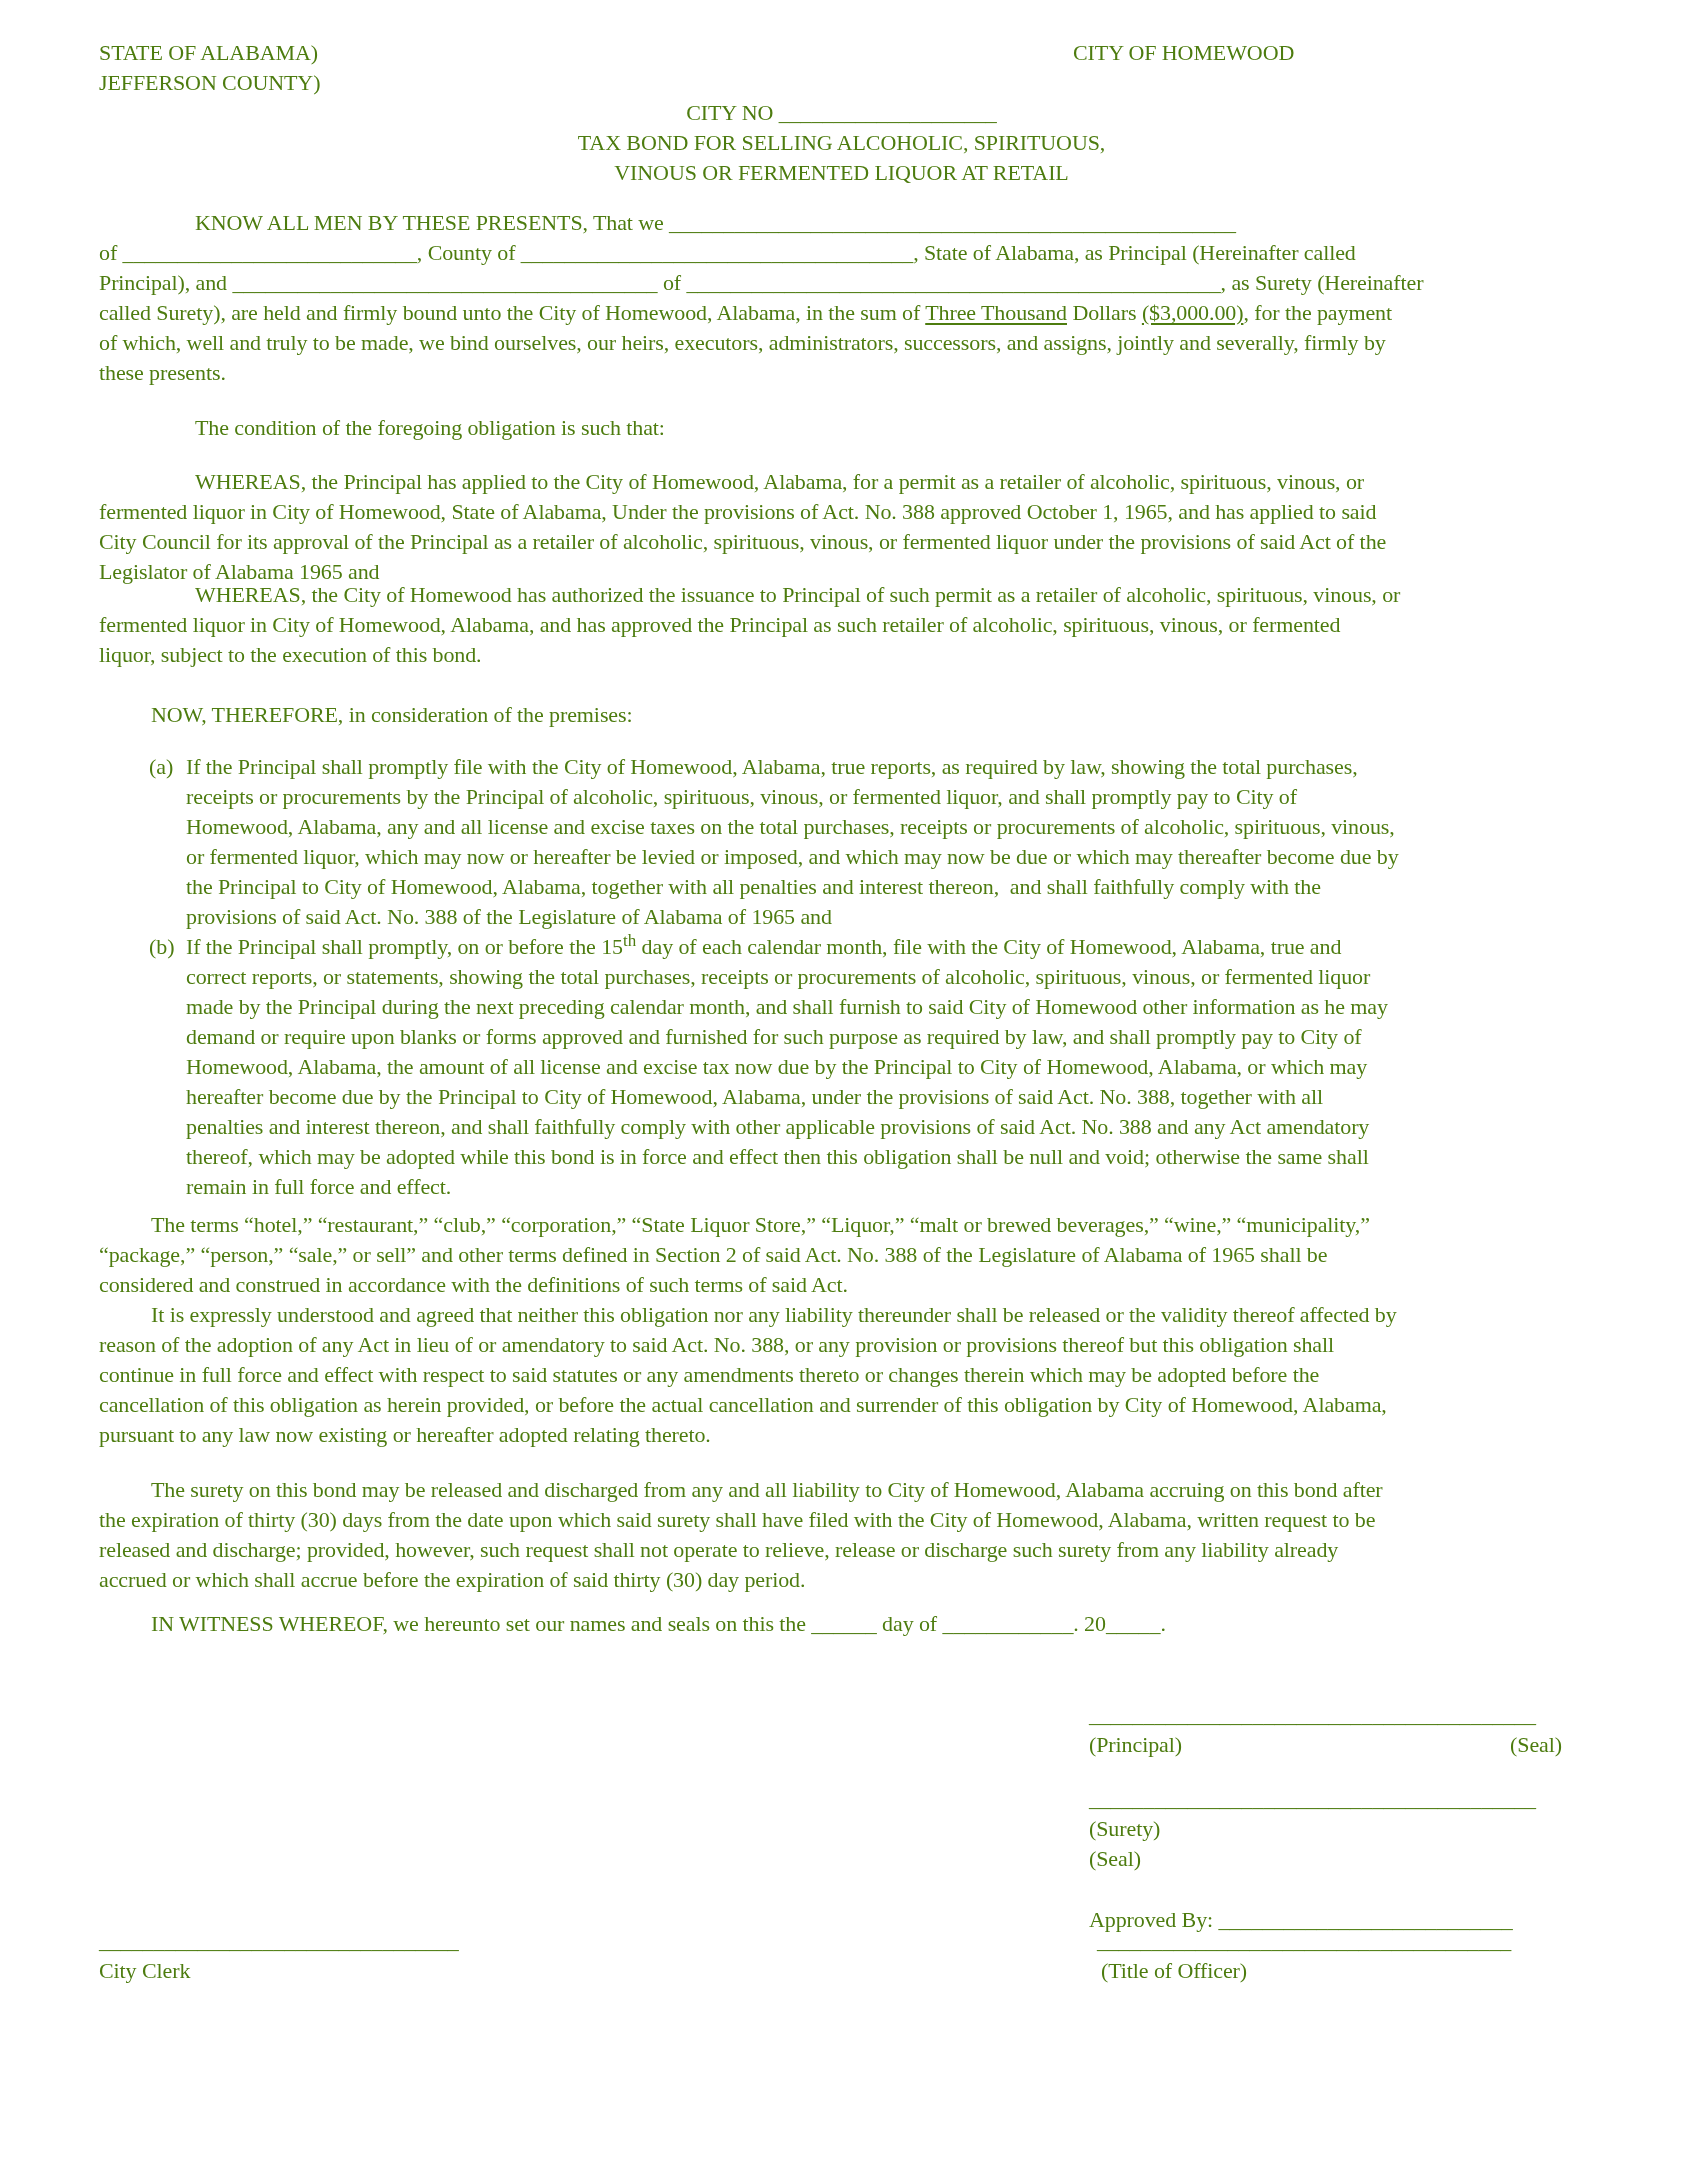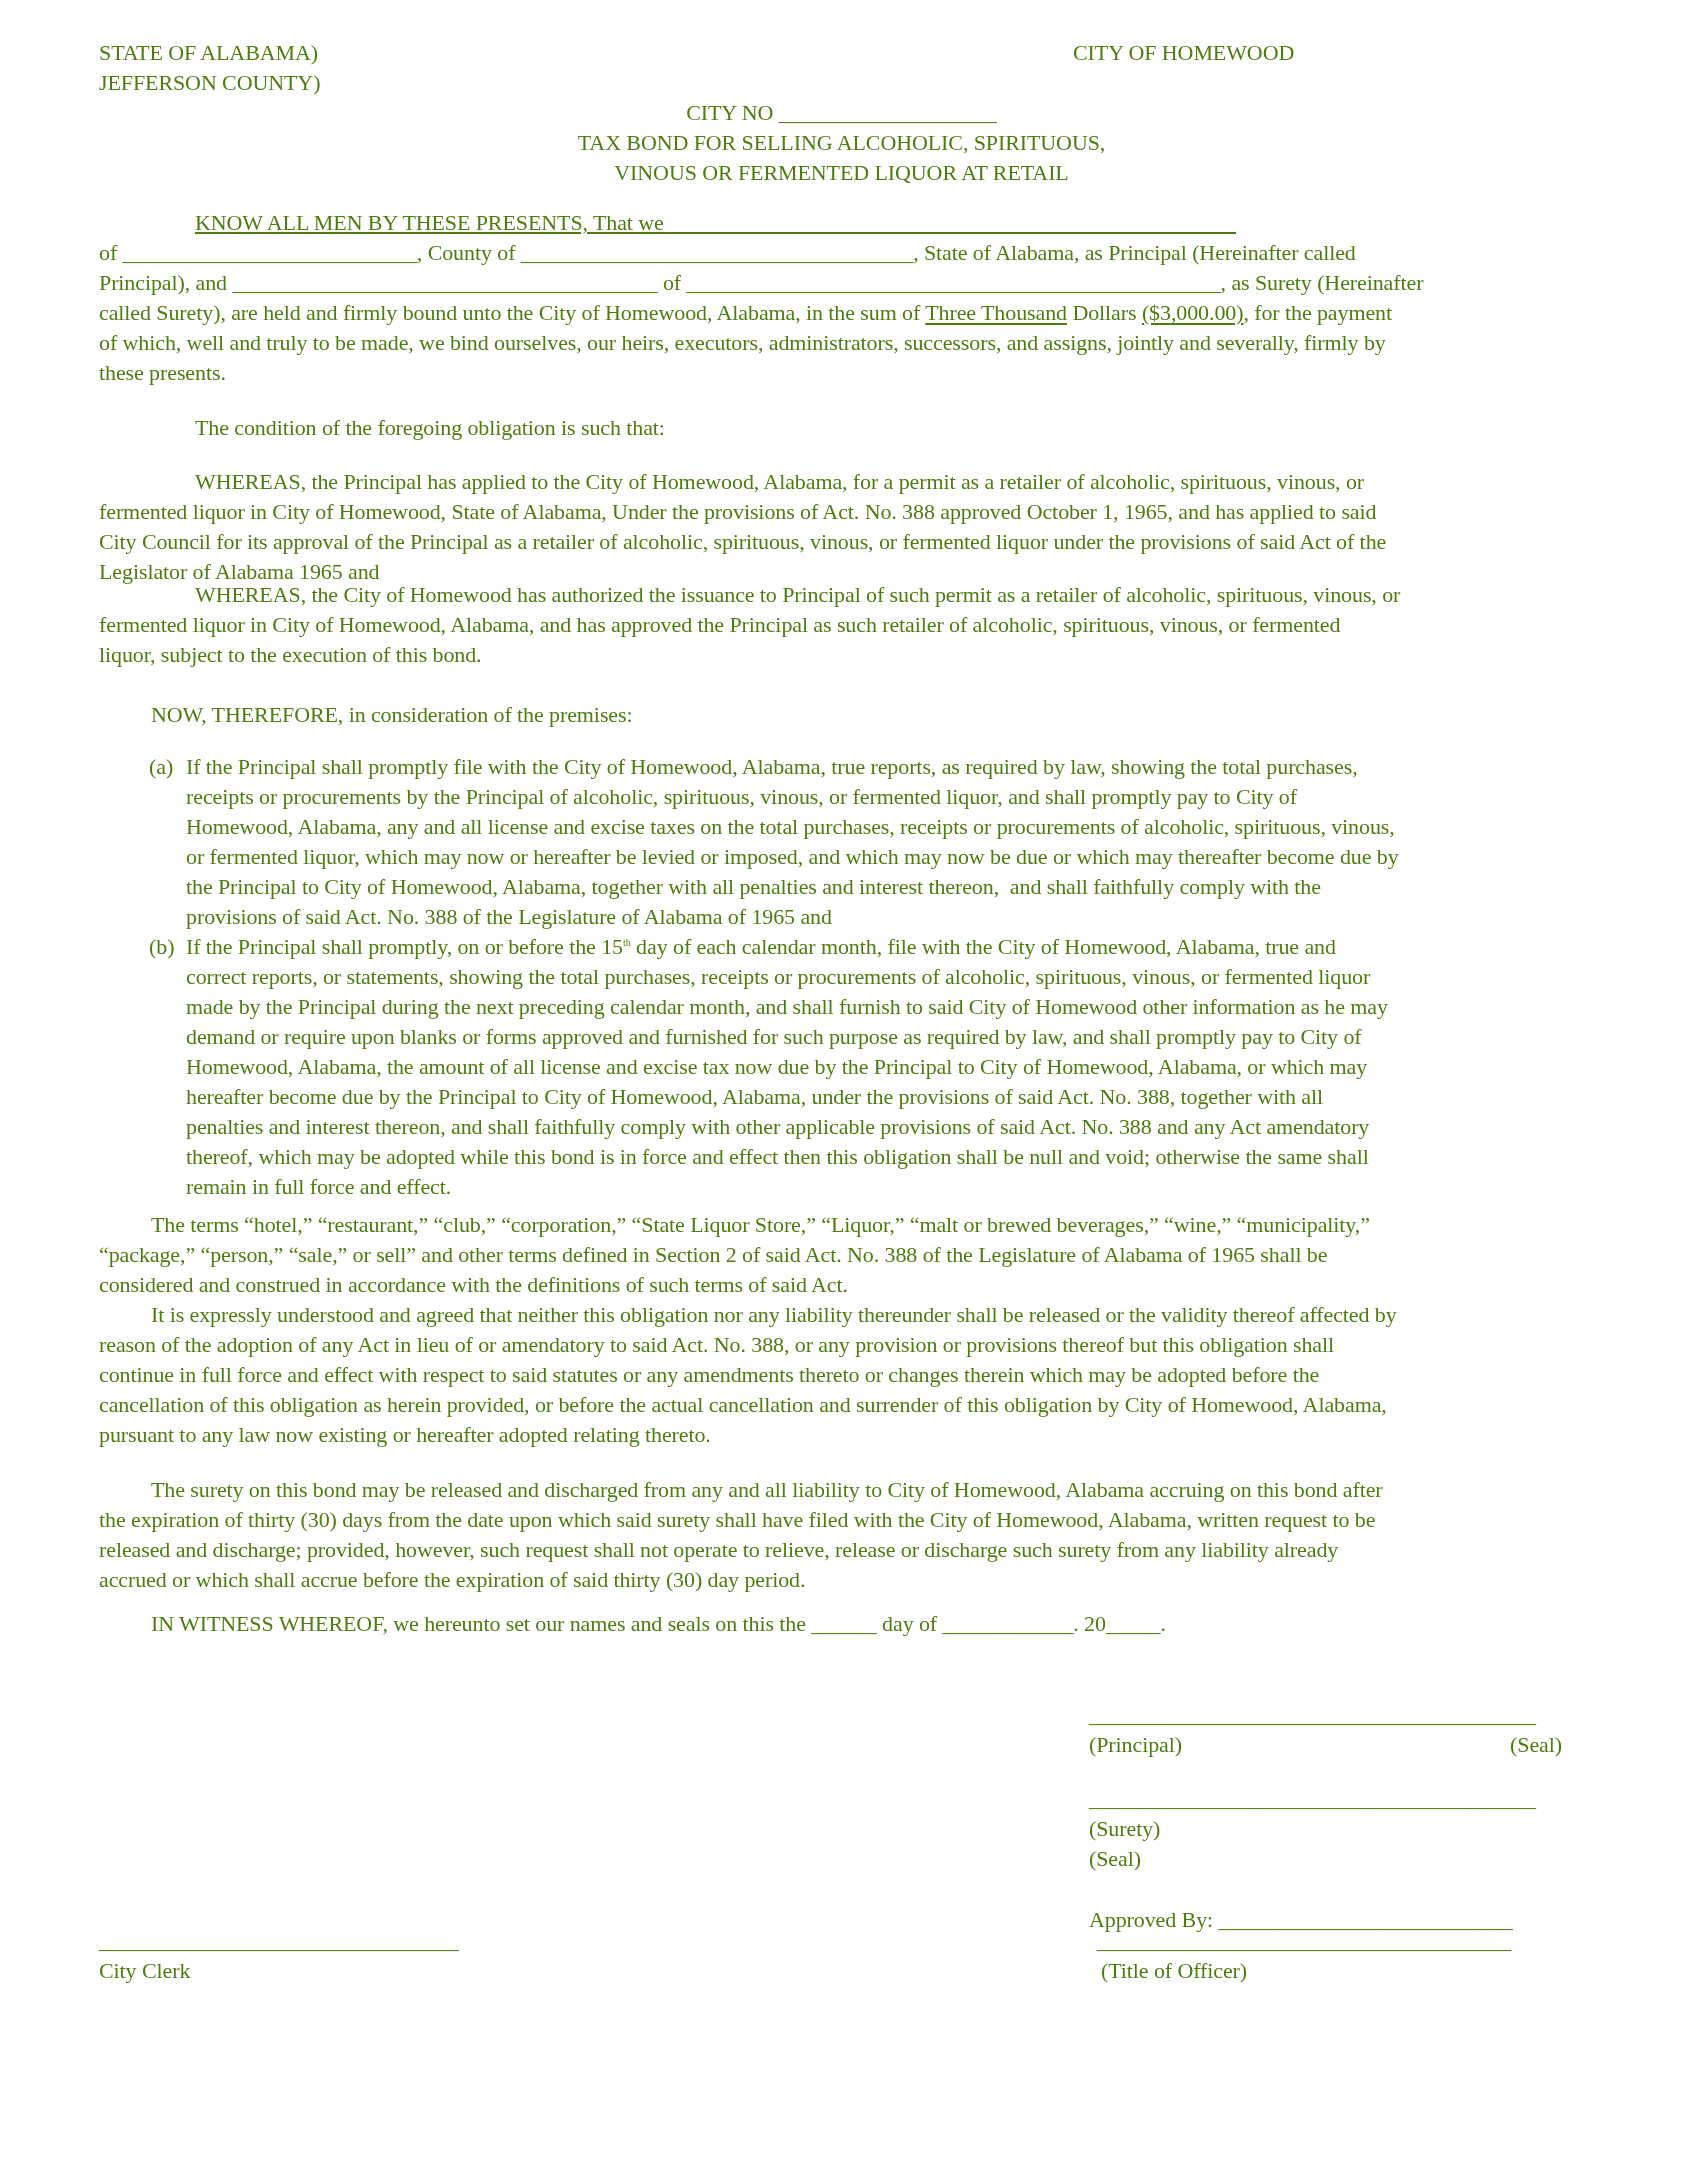--- a/index.html
+++ b/index.html
@@ -31,21 +31,21 @@
   .m-now  { margin-top:30px; }
   .m-a    { margin-top:22px; }
   .m-b    { margin-top:0; }
   .m-terms{ margin-top:8px; }
   .m-exp  { margin-top:0; }
   .m-sur  { margin-top:25px; }
   .m-wit  { margin-top:14px; }
   .list-item { position:relative; padding-left:87px; }
   .list-item .marker { position:absolute; left:50px; top:0; }
   .u { text-decoration:underline; text-underline-offset:3px; }
-  sup.ord { font-size:10px; vertical-align:super; line-height:0; letter-spacing:0;text-align:center; }
+  sup.ord { font-size:17px; vertical-align:super; line-height:0; letter-spacing:0;text-align:center; }
   .sig-block { position:absolute; left:1089px; top:1700px; }
   .sig-labels { display:flex; justify-content:space-between; }
   .w-principal { width:473px; }
   .w-surety { width:450px;flex-direction:column; }
   .sig-gap1 { height:24px; }
   .sig-gap2 { height:31px; }
   .footer-row { position:absolute; left:99px; top:1926px; width:1485px; }
   .f-right { position:absolute; left:998px; top:0; }
   .f-right .line:last-child { padding-left:4px; }
 </style>
@@ -60,21 +60,21 @@
     <div class="line hdr-city">CITY OF HOMEWOOD</div>
   </div>
 
   <div class="center-block">
     <div class="line center"><span>CITY NO </span><span>____________________</span></div>
     <div class="line center">TAX BOND FOR SELLING ALCOHOLIC, SPIRITUOUS,</div>
     <div class="line center">VINOUS OR FERMENTED LIQUOR AT RETAIL</div>
   </div>
 
   <div class="para m-p1">
-    <div class="line" style="text-indent:96px;text-decoration:underline;"><span>KNOW ALL MEN BY THESE PRESENTS, That we </span><span>____________________________________________________</span></div>
+    <div class="line" style="text-indent:96px;"><span>KNOW ALL MEN BY THESE PRESENTS, That we </span><span>____________________________________________________</span></div>
     <div class="line"><span>of </span><span>___________________________</span><span>, County of </span><span>____________________________________</span><span>, State of Alabama, as Principal (Hereinafter called</span></div>
     <div class="line"><span>Principal), and </span><span>_______________________________________</span><span> of </span><span>_________________________________________________</span><span>, as Surety (Hereinafter</span></div>
     <div class="line"><span>called Surety), are held and firmly bound unto the City of Homewood, Alabama, in the sum of </span><span class="u">Three Thousand</span><span> Dollars </span><span class="u">($3,000.00)</span><span>, for the payment</span></div>
     <div class="line">of which, well and truly to be made, we bind ourselves, our heirs, executors, administrators, successors, and assigns, jointly and severally, firmly by</div>
     <div class="line">these presents.</div>
   </div>
 
   <div class="para m-cond fl-lg">
     <div class="line">The condition of the foregoing obligation is such that:</div>
   </div>

